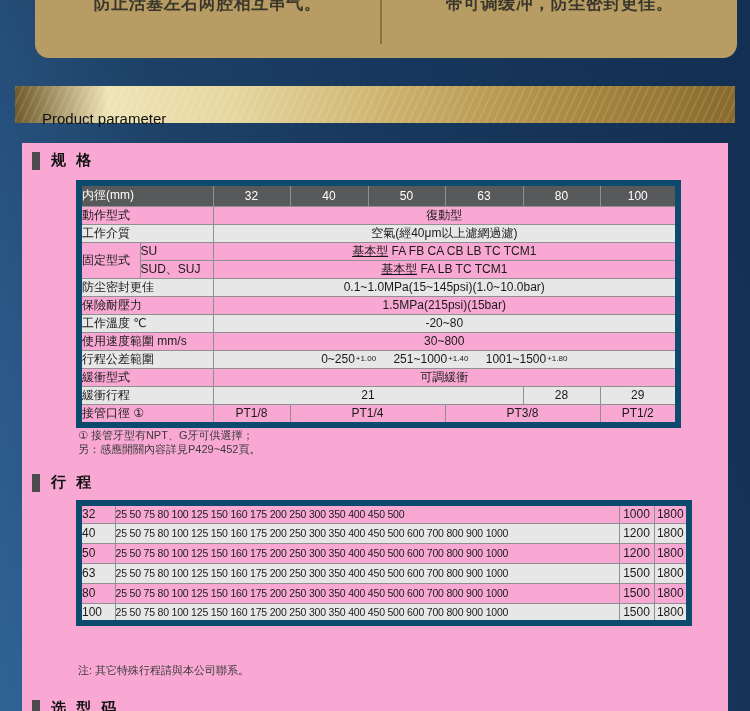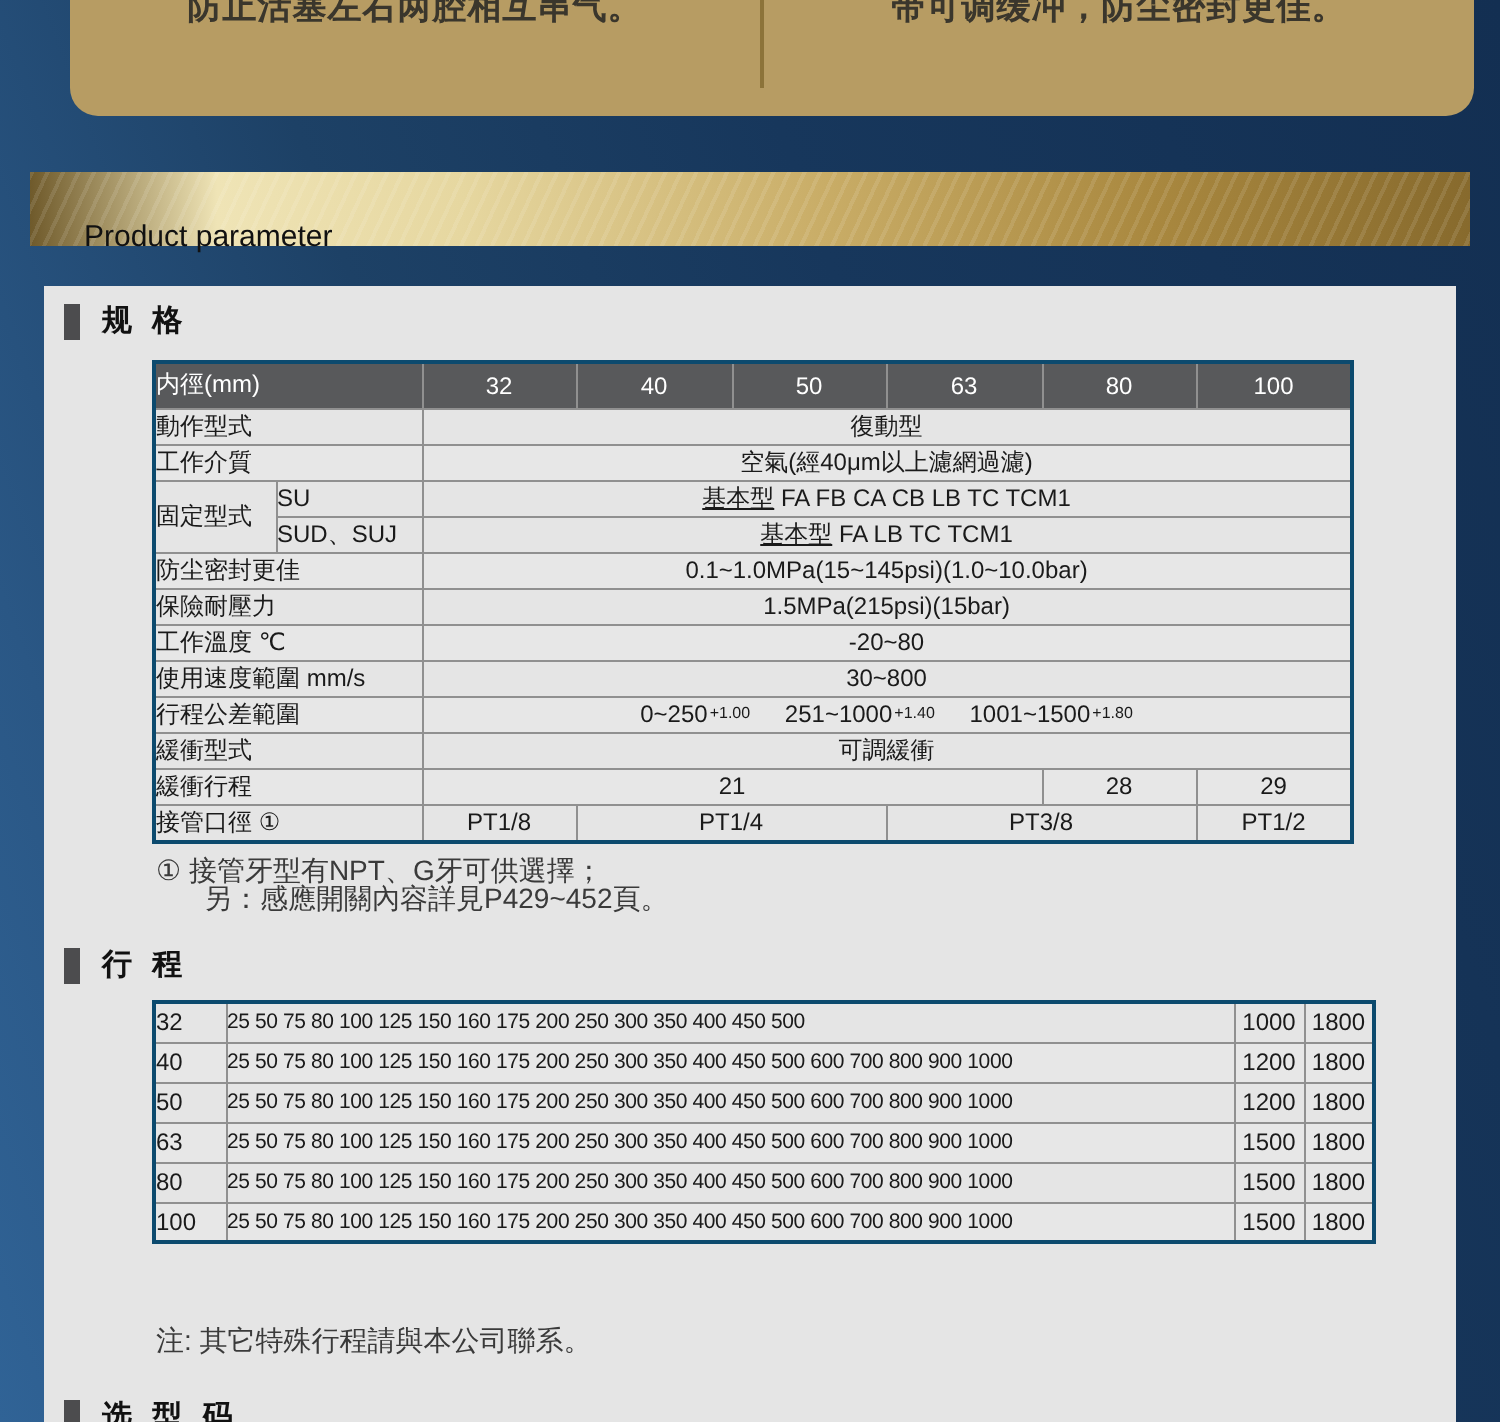--- a/index.html
+++ b/index.html
@@ -43,33 +43,33 @@
     padding-left: 27px; box-sizing: border-box;
   }
   .banner-inner { display: flex; align-items: baseline; gap: 10px; transform: translateY(24px); }
   .banner-zh { font-size: 21px; font-weight: bold; color: #0d0d0d; letter-spacing: 1px; }
   .banner-en { font-size: 15px; color: #111; }
 
   
   .panel {
     position: absolute; left: 22px; top: 143px;
     width: 706px; height: 568px;
-    background: #e5e5e5;
+    background: #f9a8d4;
     overflow: hidden;
   }
 
   .section-header { position: absolute; display: flex; align-items: center; }
   .section-marker { width: 8px; height: 18px; background: #4c4c4e; margin-right: 11px; }
   .section-title  { font-size: 15px; font-weight: bold; color: #111; letter-spacing: 3px; }
 
   
   table { border-collapse: collapse; table-layout: fixed; }
   .spec-table, .stroke-table {
     position: absolute;
-    border: 2px solid #0c4a6e;
+    border: 6px solid #0c4a6e;
     font-size: 12px; color: #1a1a1a; padding-left: 30px;
   }
   .spec-table td, .spec-table th,
   .stroke-table td, .stroke-table th {
     border: 1px solid #909090;
     padding: 0; overflow: hidden; white-space: nowrap;
   }
   th.dark, td.dark {
     background: #58595b; color: #ffffff; font-weight: normal;
   }
@@ -89,21 +89,21 @@
                font-size: 8px; line-height: 7px; margin-left: 1px; transform: translateY(-1px); }
 
   
   .stroke-table { left: 54px; top: 357px; width: 610px; }
   .stroke-table tr { height: 20px; }
   .stroke-table tr.hdr { height: 38px; }
   .stroke-table .two-line { line-height: 13px; }
   .stroke-values { font-size: 10.5px; letter-spacing: -0.2px; }
 
   .footnote, .table-note {
-    position: absolute; font-size: 14px; line-height: 14px; color: #3a3a3a;
+    position: absolute; font-size: 11px; line-height: 14px; color: #3a3a3a;
   }
 </style>
 </head>
 <body>
 
 <div class="feature-box">
   <div class="feature-divider"></div>
   <div class="feature-text left">防止活塞左右两腔相互串气。</div>
   <div class="feature-text right">带可调缓冲，防尘密封更佳。</div>
 </div>
@@ -215,21 +215,21 @@
       <td class="cell-left" colspan="2">接管口徑 ①</td>
       <td class="cell-center">PT1/8</td>
       <td class="cell-center" colspan="2">PT1/4</td>
       <td class="cell-center" colspan="2">PT3/8</td>
       <td class="cell-center">PT1/2</td>
     </tr>
   </tbody>
     </table>
 
   <div class="footnote" style="left:56px; top:285px;">① 接管牙型有NPT、G牙可供選擇；</div>
-  <div class="footnote" style="left:56px; top:299px;margin-left:24px;">另：感應開關內容詳見P429~452頁。</div>
+  <div class="footnote" style="left:56px; top:299px;">另：感應開關內容詳見P429~452頁。</div>
 
   <div class="section-header" style="left:10px; top:330px;">
     <span class="section-marker"></span>
     <span class="section-title">行 程</span>
   </div>
 
   <table class="stroke-table">
     <colgroup>
       <col style="width:36px">
         <col style="width:504px">

